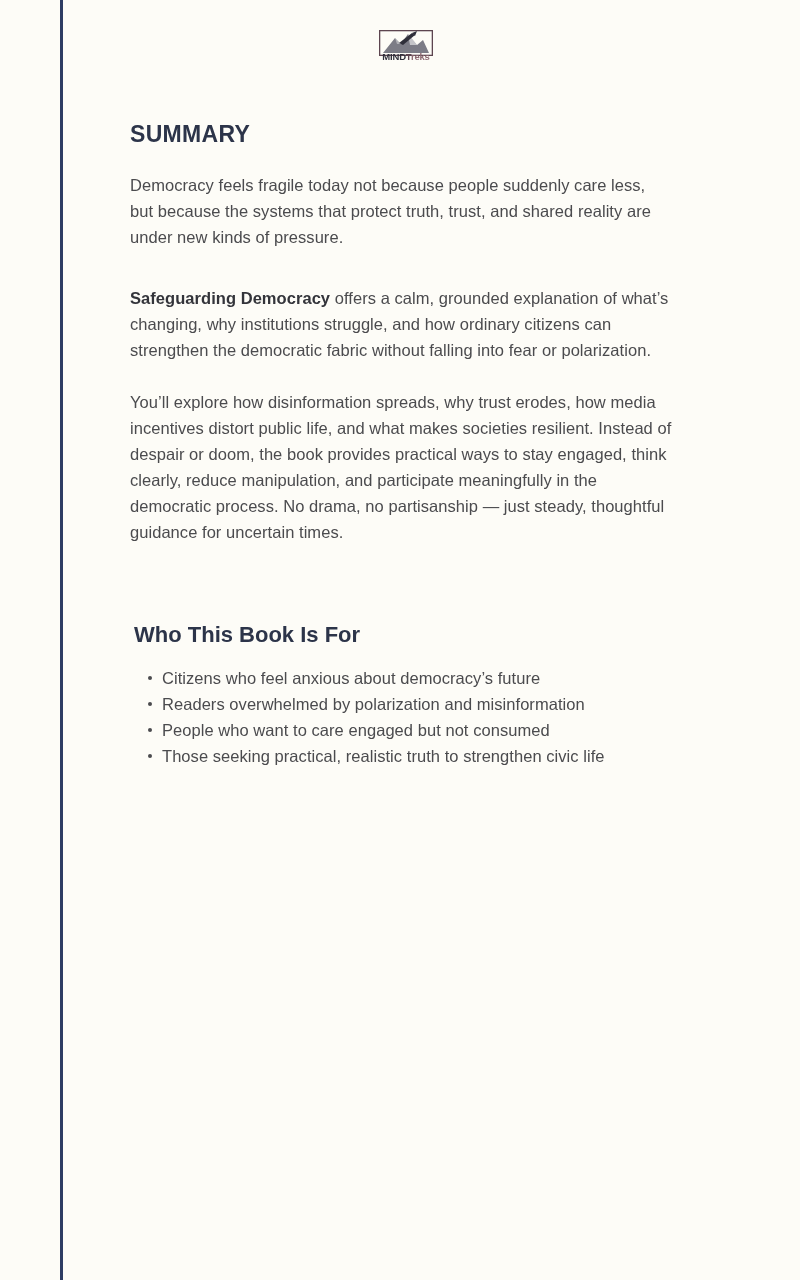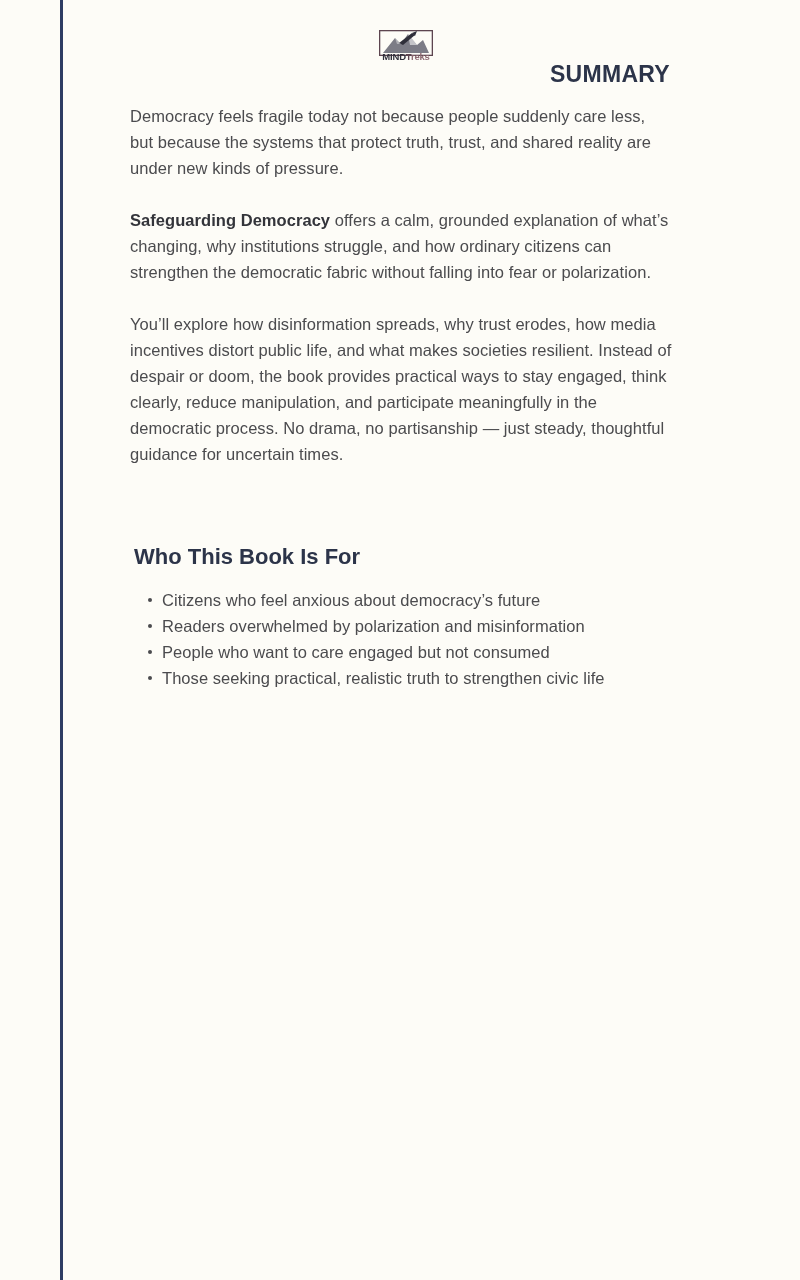--- a/index.html
+++ b/index.html
@@ -67,41 +67,41 @@
   }
 
   h1.section-title {
     margin: 0;
     font-size: 23px;
     font-weight: bold;
     color: #2c3449;
     letter-spacing: 0.3px;
     line-height: 28px;
   }
-  #summary-title { padding-top: 60px; text-align: right; }
+  #summary-title { padding-top: 120px; }
 
   h2.section-title-2 {
     margin: 4px;
     font-size: 22px;
     font-weight: bold;
     color: #2c3449;
     letter-spacing: 0px;
     line-height: 28px;
     padding-top: 0;
   }
 
   p.body-text {
     margin: 0;
     font-size: 16.5px;
     line-height: 26px;
     color: #4b4b4e;
     letter-spacing: 0.05px;
   }
-  #para-1 { margin-top: 15px; }
-  #para-2 { margin-top: 26px; width: 540px; }
+  #para-1 { margin-top: 24px; }
+  #para-2 { margin-top: 35px; width: 540px; }
   #para-3 { margin-top: 26px; width: 545px; }
 
   p.body-text b { color: #33343a; font-weight: bold; }
 
   #audience-heading { margin-top: 76px; }
 
   ul.audience-list {
     margin: 16px 0 0 0;
     padding-left: 32px;
     list-style: none;

